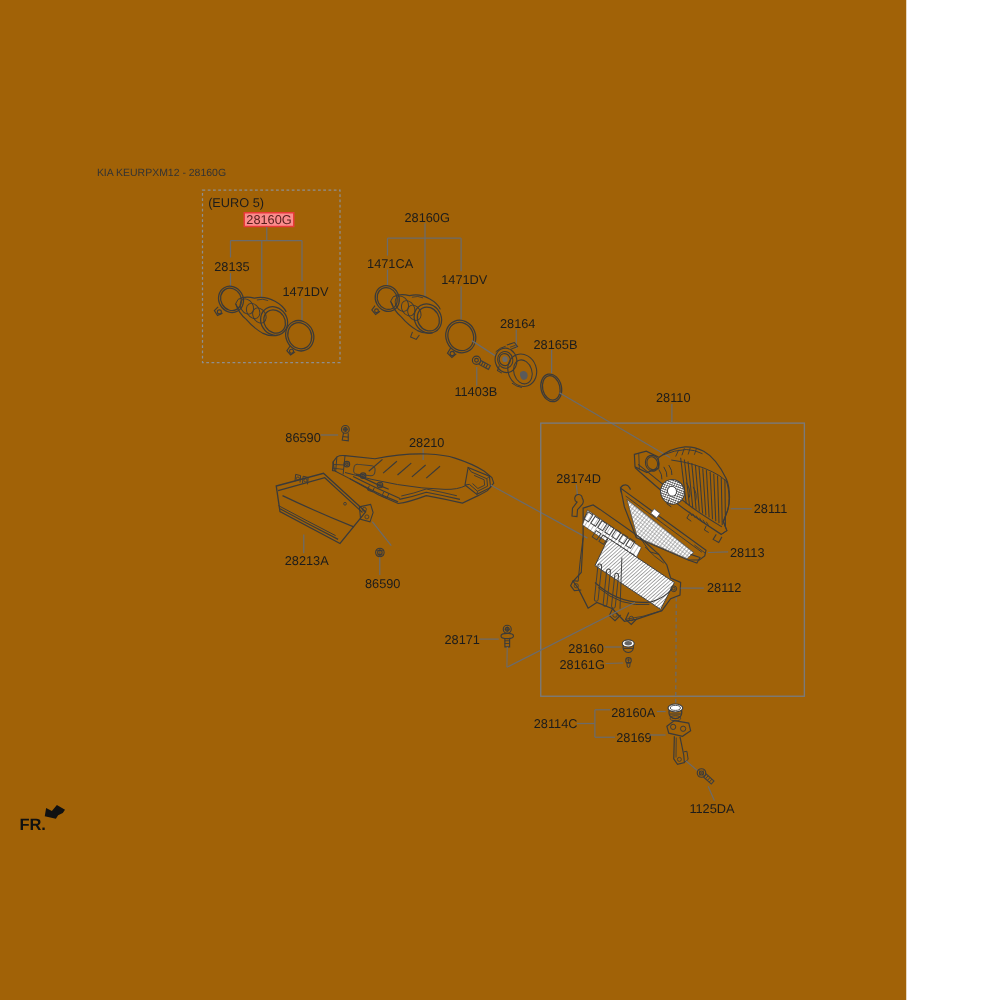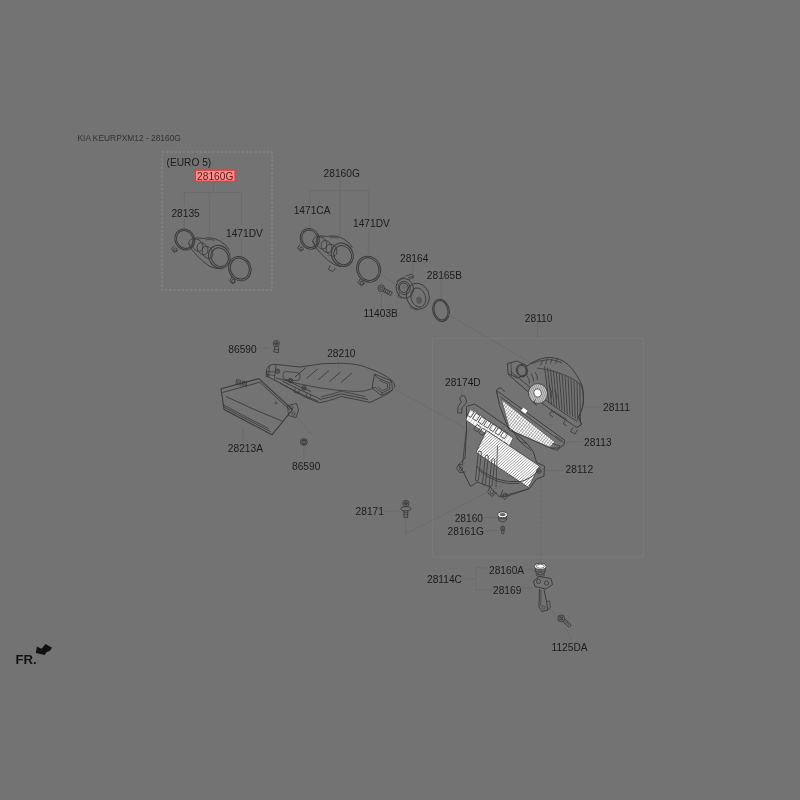--- a/index.html
+++ b/index.html
@@ -1,16 +1,16 @@
 <!DOCTYPE html>
 <html><head>
 <meta charset="utf-8">
 <style>
 html,body { margin:0; padding:0; background:#fff; }
-#page { position:relative; width:800px; height:800px; background:#737373; overflow:hidden; }
+#page { position:relative; width:725px; height:800px; background:#a16207; overflow:hidden; }
 svg { position:absolute; left:0; top:0; }
 text { font-family:"Liberation Sans", sans-serif; }
 </style>
 </head>
 <body>
 <div id="page">
 <svg width="800" height="800" viewBox="0 0 800 800">
 <defs>
 <pattern id="hatchA" width="2.4" height="2.4" patternUnits="userSpaceOnUse" patternTransform="rotate(-52)">
   <rect width="2.4" height="2.4" fill="#fff"></rect>

